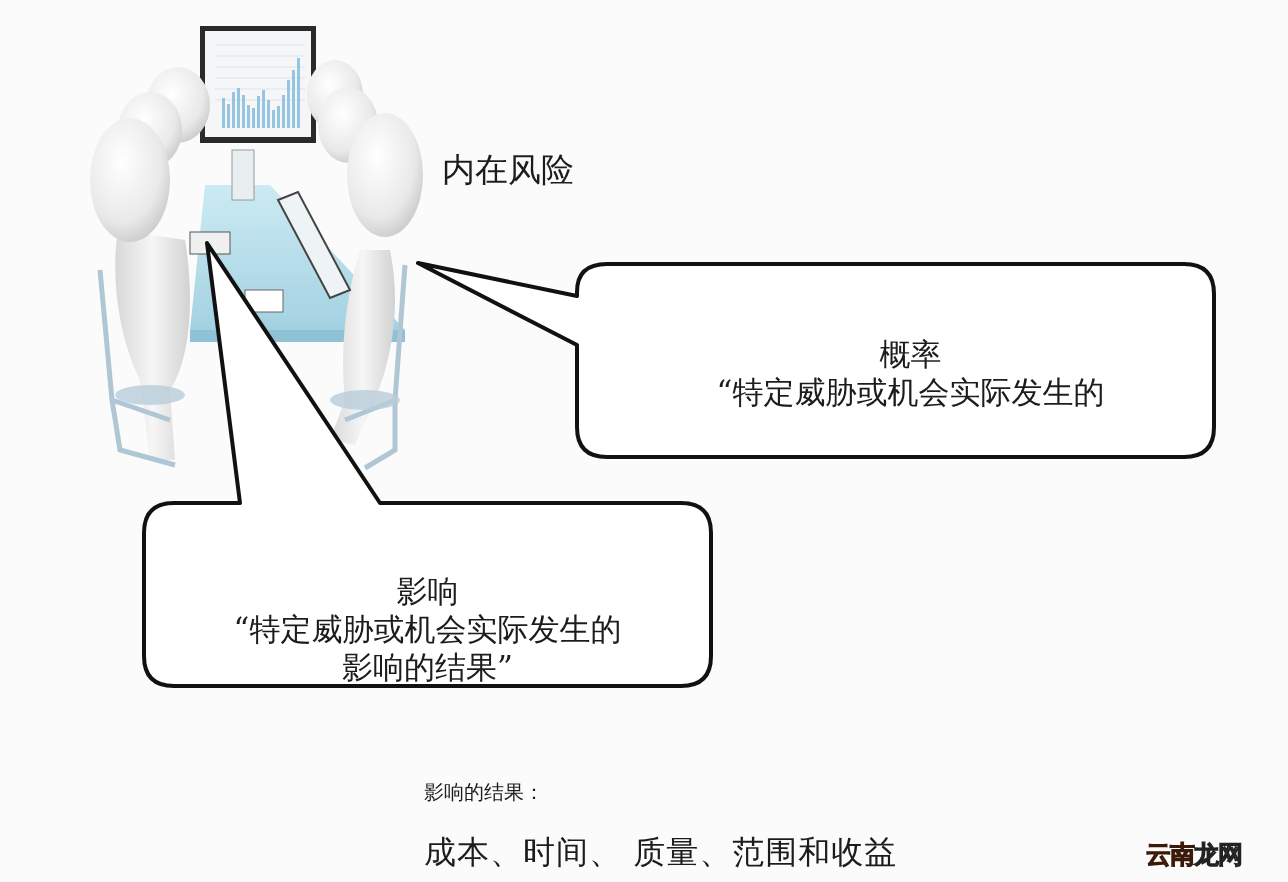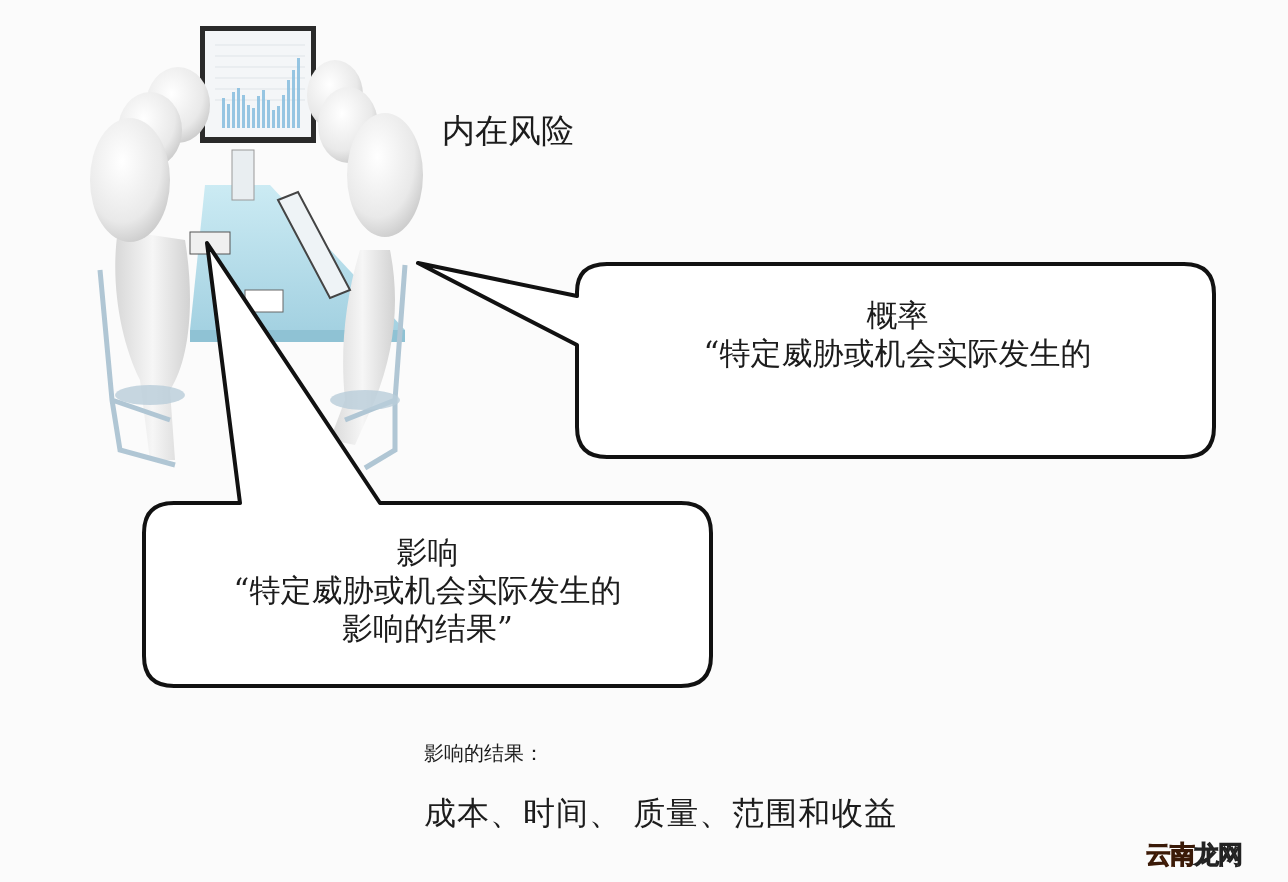--- a/index.html
+++ b/index.html
@@ -6,24 +6,24 @@
   body {
     width: 1288px; height: 882px; position: relative; overflow: hidden;
     background: #fbfbfb;
     font-family: "DejaVu Serif", "Liberation Serif", serif;
     color: #1a1a1a;
   }
   svg.layer { position: absolute; left: 0; top: 0; }
   .txt {
     position: absolute; text-align: center; white-space: nowrap;
     font-family: "DejaVu Serif", "Liberation Serif", serif;
-    font-size: 31px; line-height: 38px; color: #1c1c1c;
+    font-size: 31px; line-height: 38px; color: #1c1c1c; margin-top: 39px;
   }
   .title { left: 442px; top: 112px; font-size: 33px; text-align: left; }
-  .prob { left: 579px; width: 637px; top: 296px; }
+  .prob { left: 592px; width: 637px; top: 296px; }
   .impact { left: 144px; width: 567px; top: 533px; }
   .result-label { left: 424px; top: 734px; text-align: right; font-size: 20px; }
   .result-items { left: 424px; top: 794px; text-align: left; font-size: 32px; letter-spacing: 1px; }
   .watermark {
     position: absolute; left: 1146px; top: 838px;
     font-family: "DejaVu Sans", "Liberation Sans", sans-serif;
     font-size: 25px; font-weight: bold; letter-spacing: -1px;
   }
   .wm-a { color: #c2571a; -webkit-text-stroke: 1px #3a1a08; }
   .wm-b { color: #ffffff; -webkit-text-stroke: 1px #222; }

